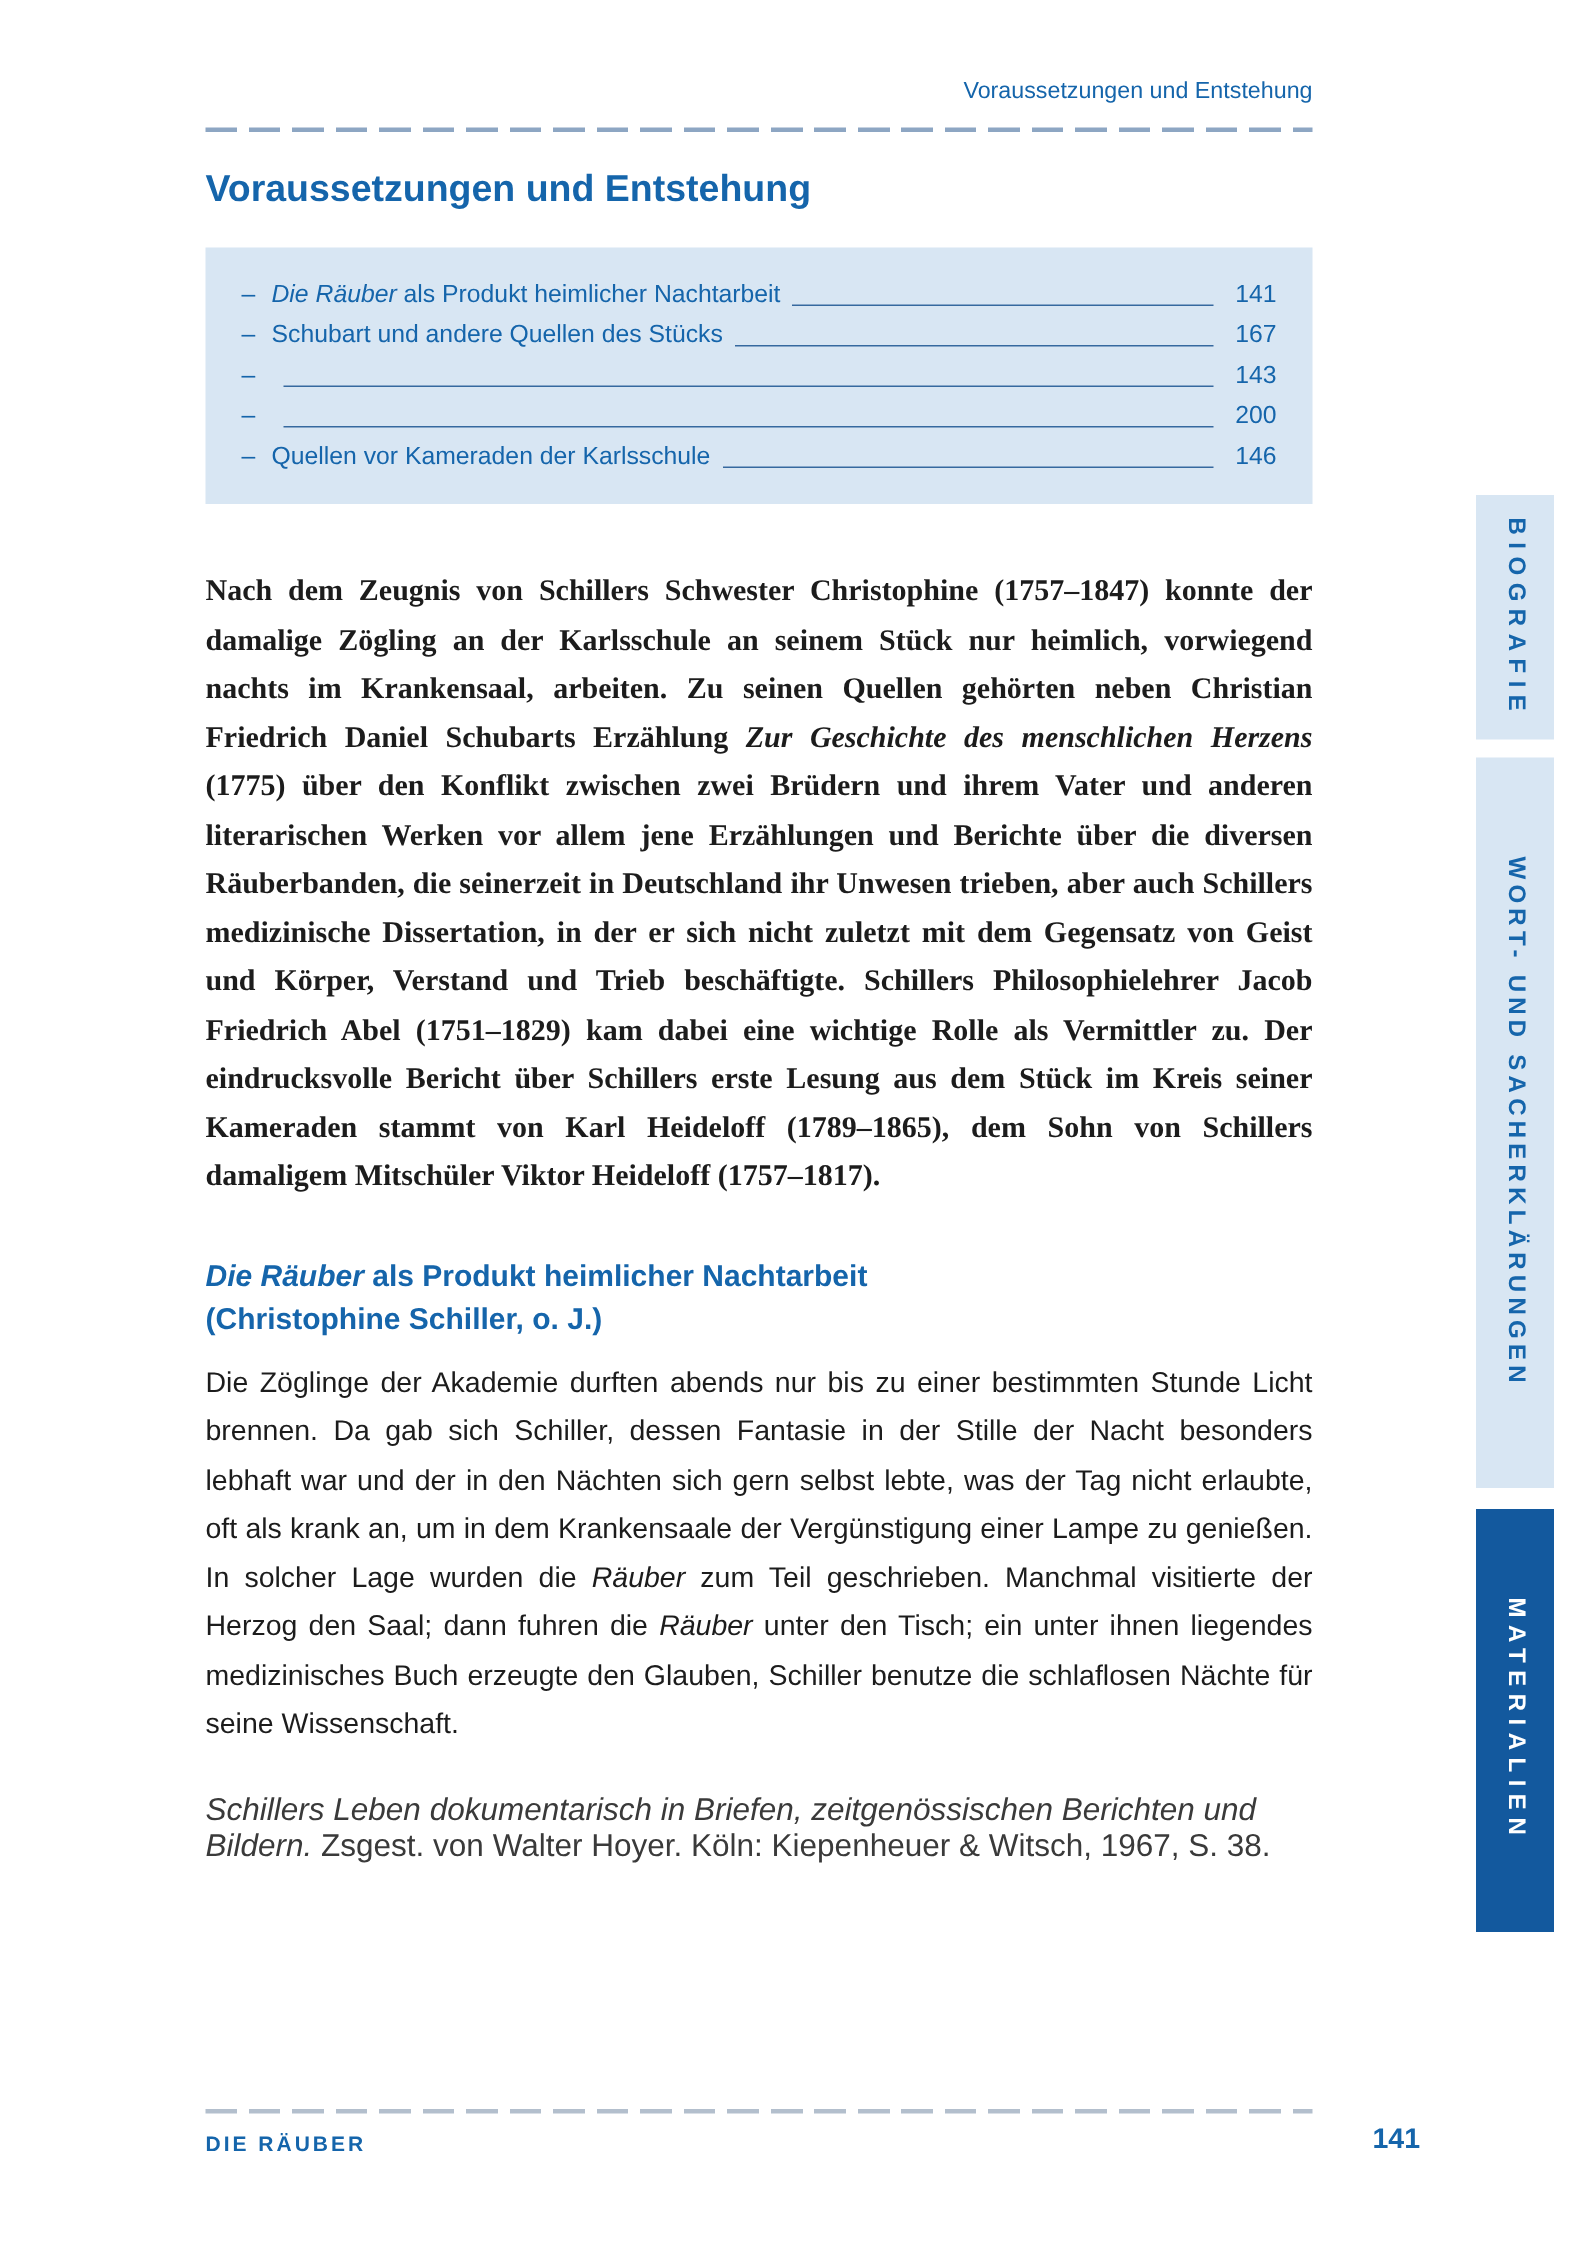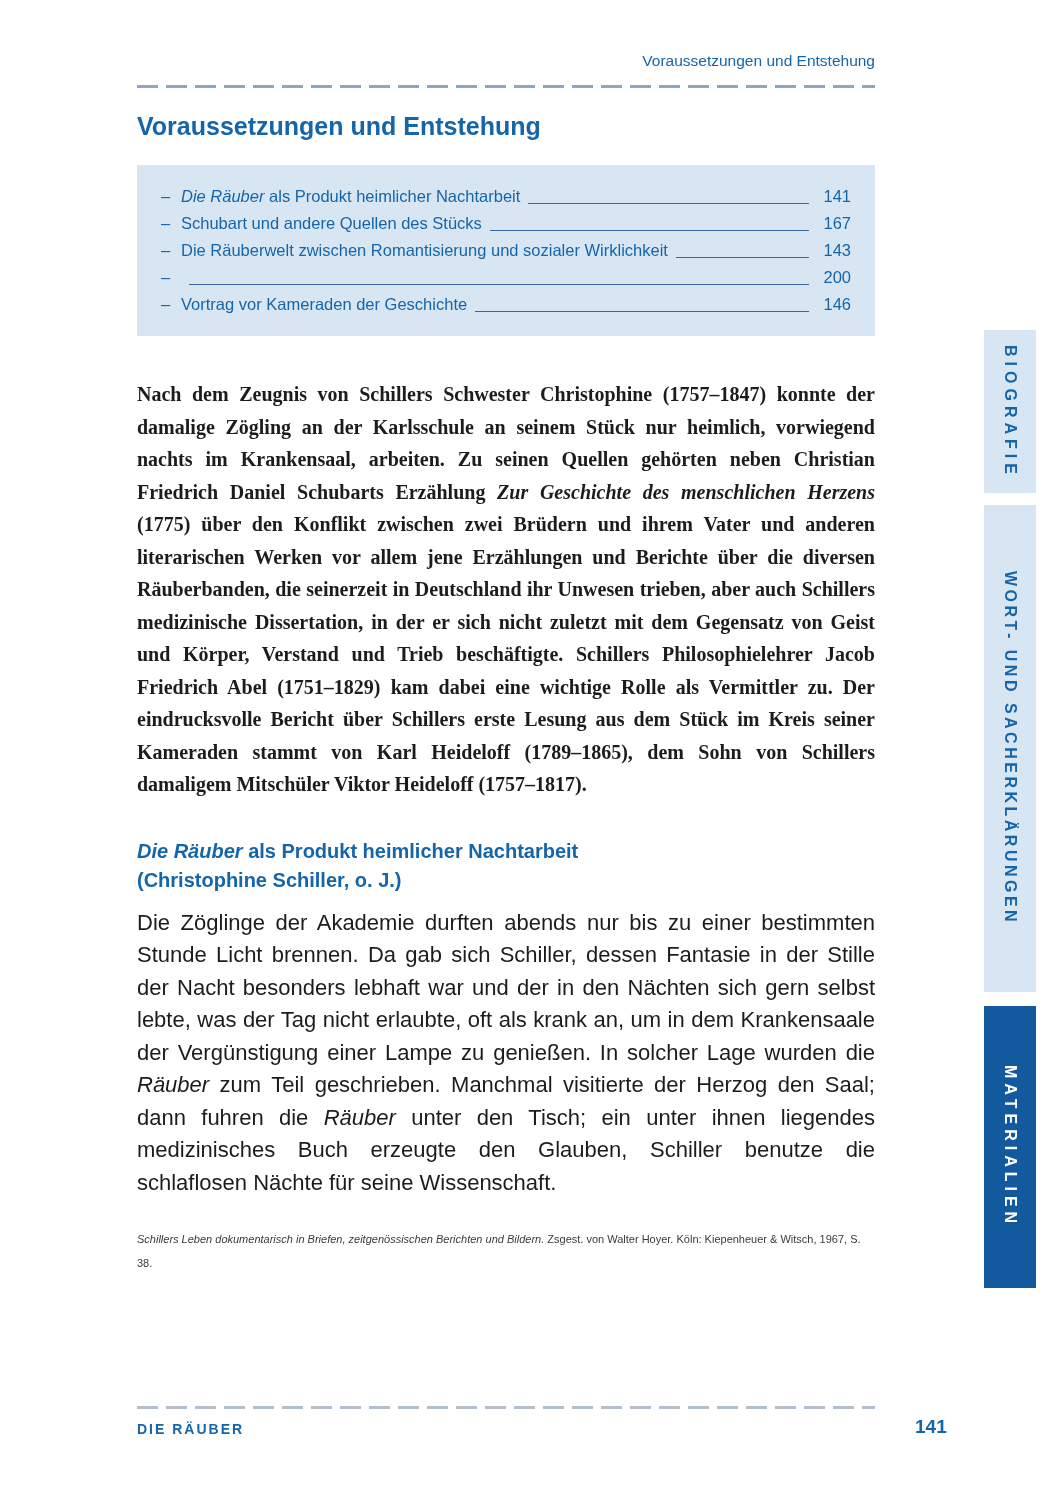--- a/index.html
+++ b/index.html
@@ -70,29 +70,29 @@
   }
   .subheading{
     margin:36px 0 0 0;
     font-size:20px;
     line-height:29px;
     font-weight:bold;
     color:var(--accent);
   }
   .body-sans{
     margin:12px 0 0 0;
-    font-size:22px;
+    font-size:19px;
     line-height:32.5px;
     color:var(--ink);
     text-align:justify;
     hyphens:auto;-webkit-hyphens:auto;
   }
   .citation{
     margin:28px 0 0 0;
-    font-size:11px;
+    font-size:21px;
     line-height:24px;
     color:#3a3a3a;
   }
   .footer{
     position:absolute;left:137px;top:1406px;width:738px;
   }
   .dash-rule.bottom{
     background:repeating-linear-gradient(90deg,#b3bfcd 0 21px,transparent 21px 29px);
   }
   .footer-book{
@@ -145,32 +145,31 @@
             <span class="toc-page">141</span>
           </div>
           <div class="toc-row">
             <span class="toc-dash">–</span>
             <span class="toc-label"><span>Schubart und andere Quellen des Stücks</span></span>
             <span class="toc-leader"></span>
             <span class="toc-page">167</span>
           </div>
           <div class="toc-row">
             <span class="toc-dash">–</span>
-            <span class="toc-label"><span>Die Räuberwelt zwischen Romantisierung und sozialer Wirklichkeit</span></span>
             <span class="toc-leader"></span>
             <span class="toc-page">143</span>
           </div>
           <div class="toc-row">
             <span class="toc-dash">–</span>
             <span class="toc-leader"></span>
             <span class="toc-page">200</span>
           </div>
           <div class="toc-row">
             <span class="toc-dash">–</span>
-            <span class="toc-label"><span>Vortrag vor Kameraden der Geschichte</span></span>
+            <span class="toc-label"><span>Quellen vor Kameraden der Karlsschule</span></span>
             <span class="toc-leader"></span>
             <span class="toc-page">146</span>
           </div>
         </div>
     </div>
 
     <p class="body-serif" lang="de"><span>Nach dem Zeugnis von Schillers Schwester Christophine (1757–1847) konnte der damalige Zögling an der Karlsschule an seinem Stück nur heimlich, vorwiegend nachts im Krankensaal, arbeiten. Zu seinen Quellen gehörten neben Christian Friedrich Daniel Schubarts Erzählung </span><span class="it">Zur Geschichte des menschlichen Herzens</span><span> (1775) über den Konflikt zwischen zwei Brüdern und ihrem Vater und anderen literarischen Werken vor allem jene Erzählungen und Berichte über die diversen Räuberbanden, die seinerzeit in Deutschland ihr Unwesen trieben, aber auch Schillers medizinische Dissertation, in der er sich nicht zuletzt mit dem Gegensatz von Geist und Körper, Verstand und Trieb beschäftigte. Schillers Philosophielehrer Jacob Friedrich Abel (1751–1829) kam dabei eine wichtige Rolle als Vermittler zu. Der eindrucksvolle Bericht über Schillers erste Lesung aus dem Stück im Kreis seiner Kameraden stammt von Karl Heideloff (1789–1865), dem Sohn von Schillers damaligem Mitschüler Viktor Heideloff (1757–1817).</span></p>
 
     <h2 class="subheading">
       <span class="sub-line1"><span class="it">Die Räuber</span><span> als Produkt heimlicher Nachtarbeit</span></span><br>

